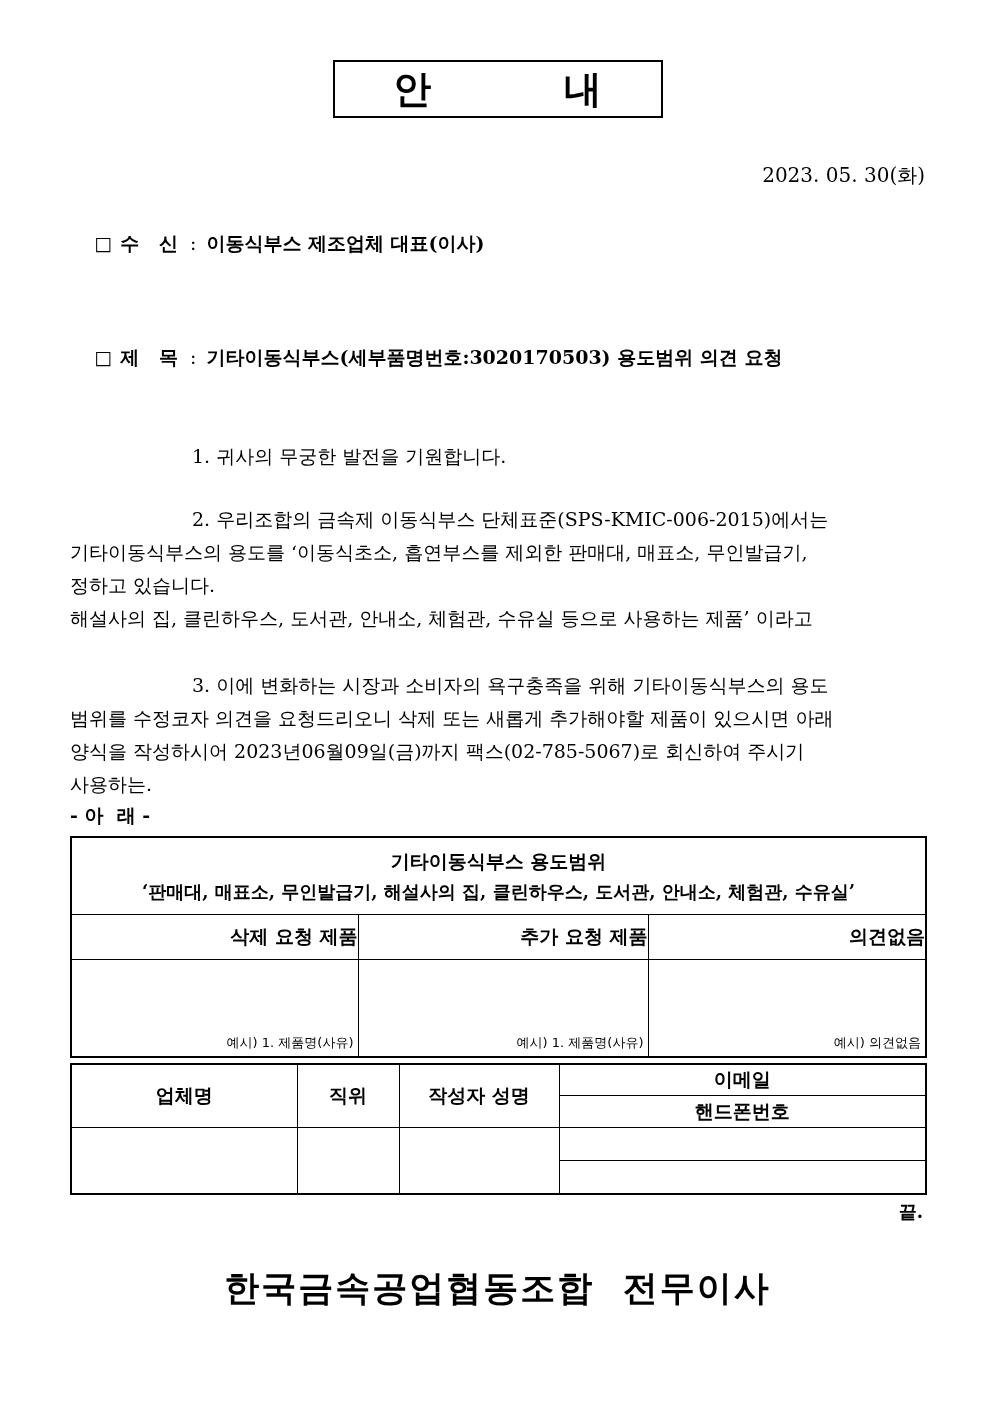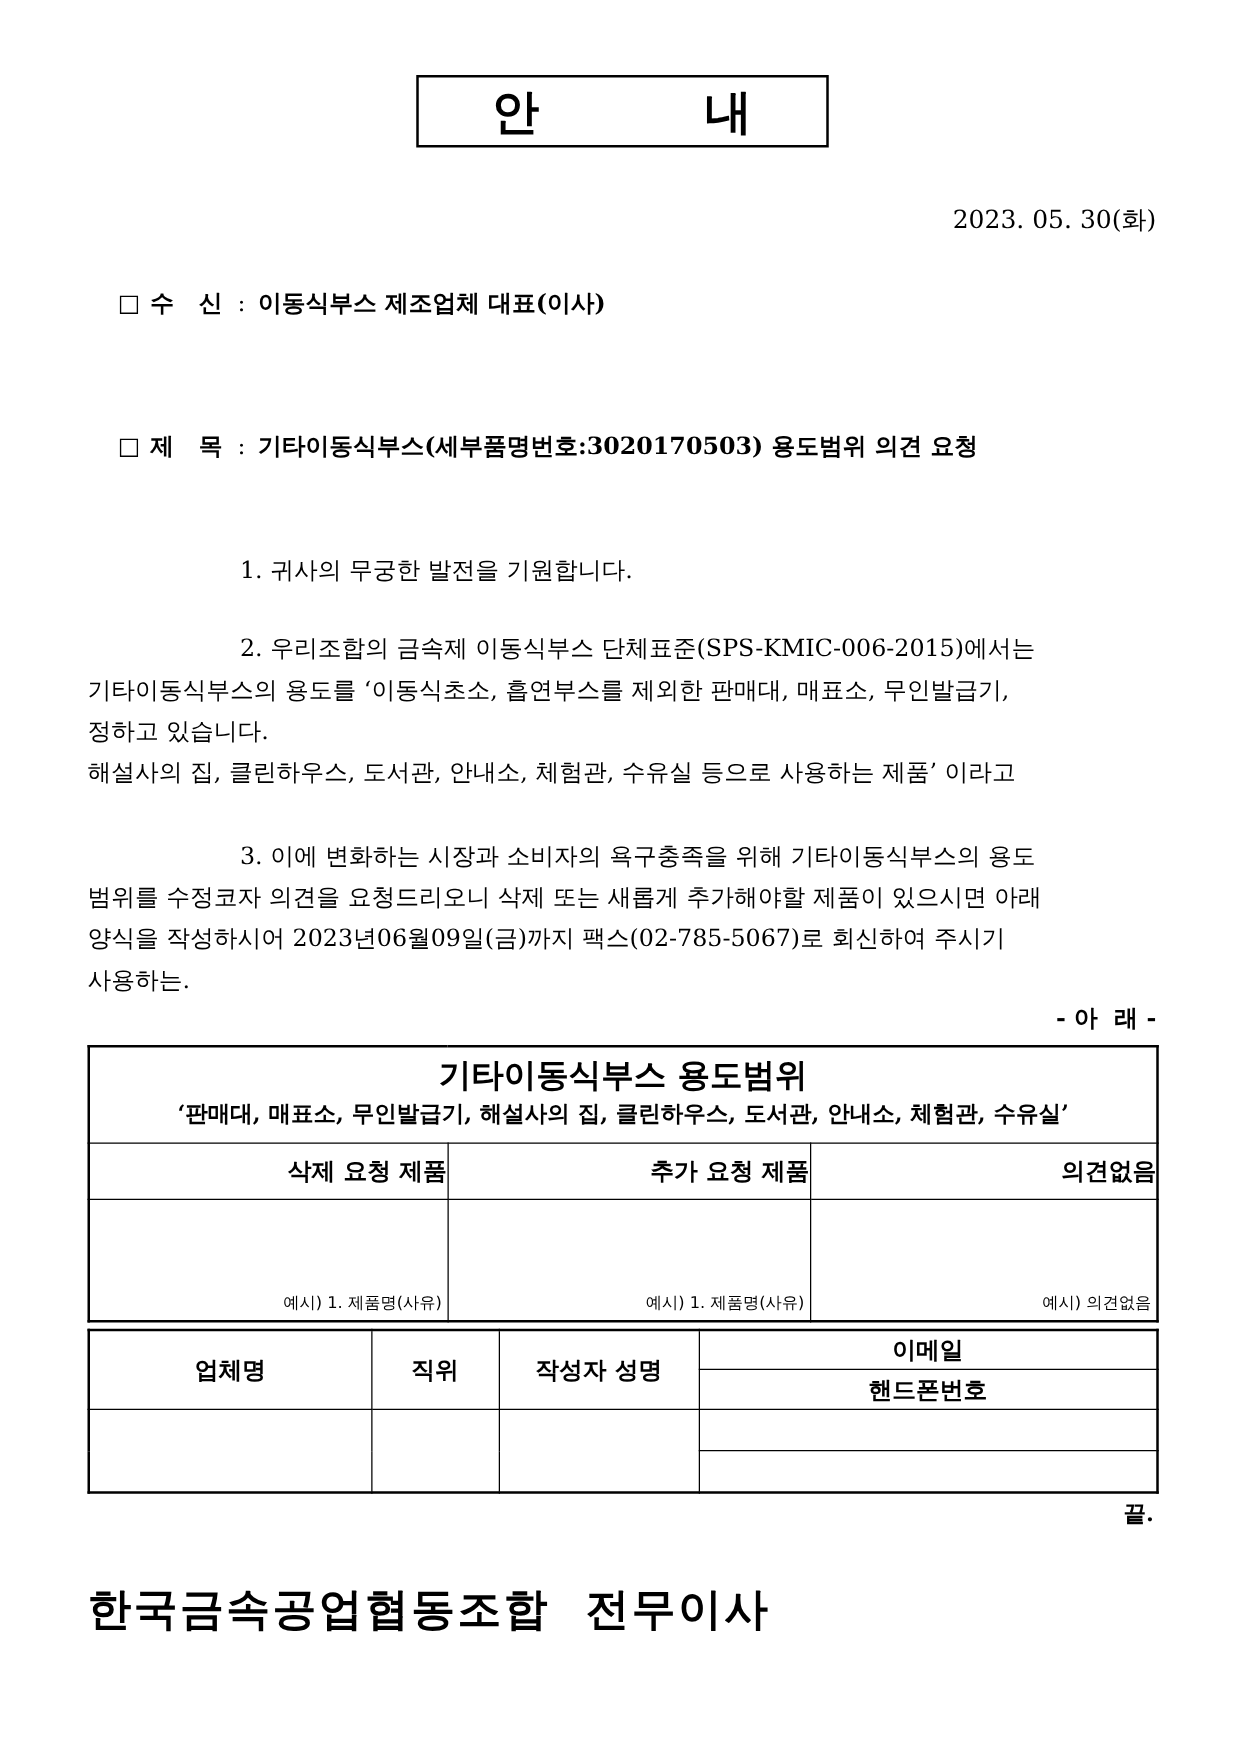--- a/index.html
+++ b/index.html
@@ -45,31 +45,31 @@
   
   .para { font-size: 19px; line-height: 33px; }
   .para .line { white-space: pre-wrap; }
   .para .line.indent { padding-left: 122px; }
   .para.p1 { margin-top: 44px; }
   .para.p2 { margin-top: 30px; }
   .para.p3 { margin-top: 34px; }
 
   .below-divider {
     margin-top: 2px;
-    text-align: right;
+    text-align: left;
     font-size: 19px; font-weight: bold; line-height: 24px;
     white-space: pre;
   }
 
   
   table { border-collapse: collapse; table-layout: fixed; width: 855px; }
   .usage-table { margin-top: 9px; border: 2px solid #000; }
   .usage-table td, .usage-table th { border: 1px solid #000; overflow: hidden; }
   .caption-cell { padding: 8px 2px 6px 2px; text-align: center; }
-  .caption-title { font-size: 26px; font-weight: bold; line-height: 30px; }
+  .caption-title { font-size: 19px; font-weight: bold; line-height: 30px; }
   .caption-scope { font-size: 18px; font-weight: bold; line-height: 32px; white-space: nowrap; }
   .usage-table th.col-header {
     height: 45px; font-size: 19px; font-weight: bold; text-align: right;
     vertical-align: middle;
   }
   .usage-table td.example-cell {
     height: 97px; vertical-align: bottom; text-align: right;
     padding: 3px 4px;
   }
   .example-text {
@@ -88,21 +88,21 @@
 
   .end-mark {
     margin-top: 5px;
     text-align: right;
     font-size: 18px; font-weight: bold; line-height: 24px;
     padding-right: 2px;
   }
 
   .signature {
     margin-top: 42px;
-    text-align: left;
+    text-align: center;
     font-size: 35px; font-weight: bold; line-height: 44px;
     letter-spacing: 2px; white-space: pre;
   }
 </style>
 </head>
 <body>
 
 <div class="sheet">
 
   <div class="title-box">

